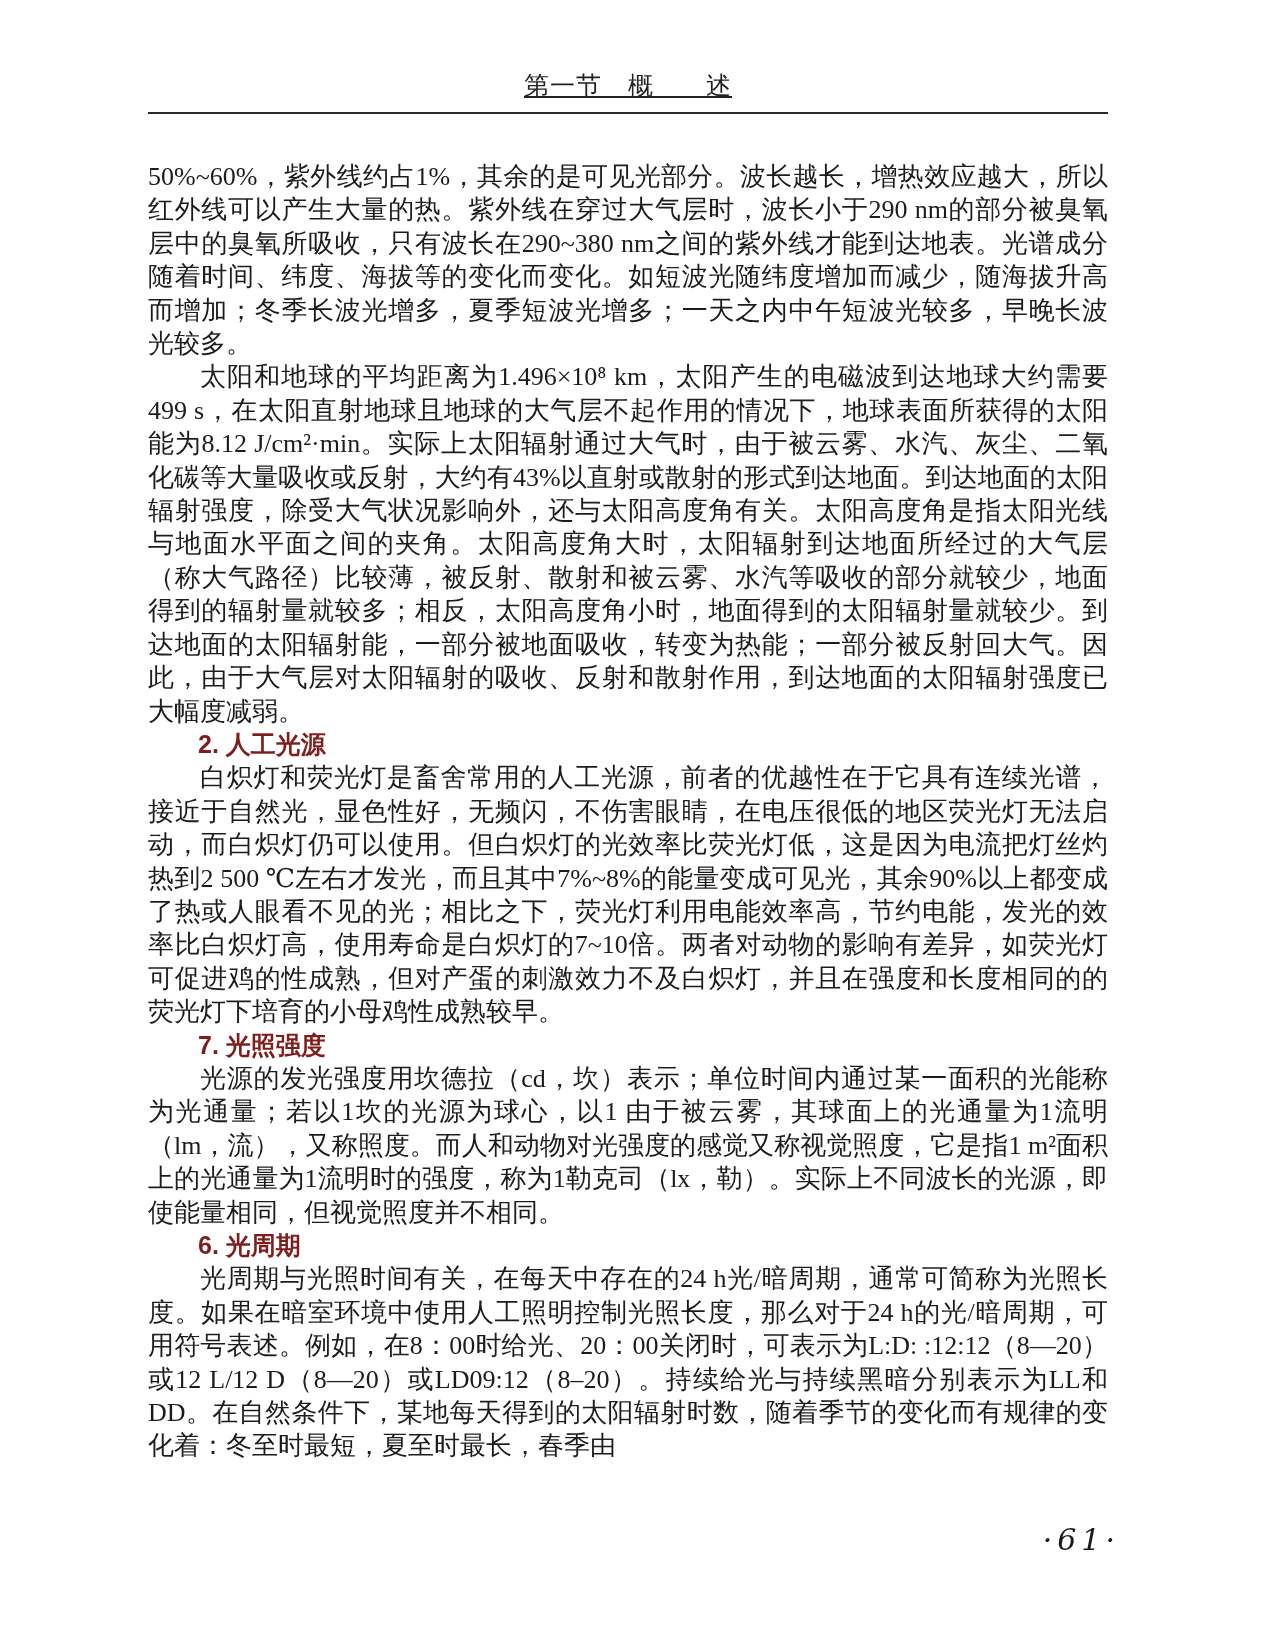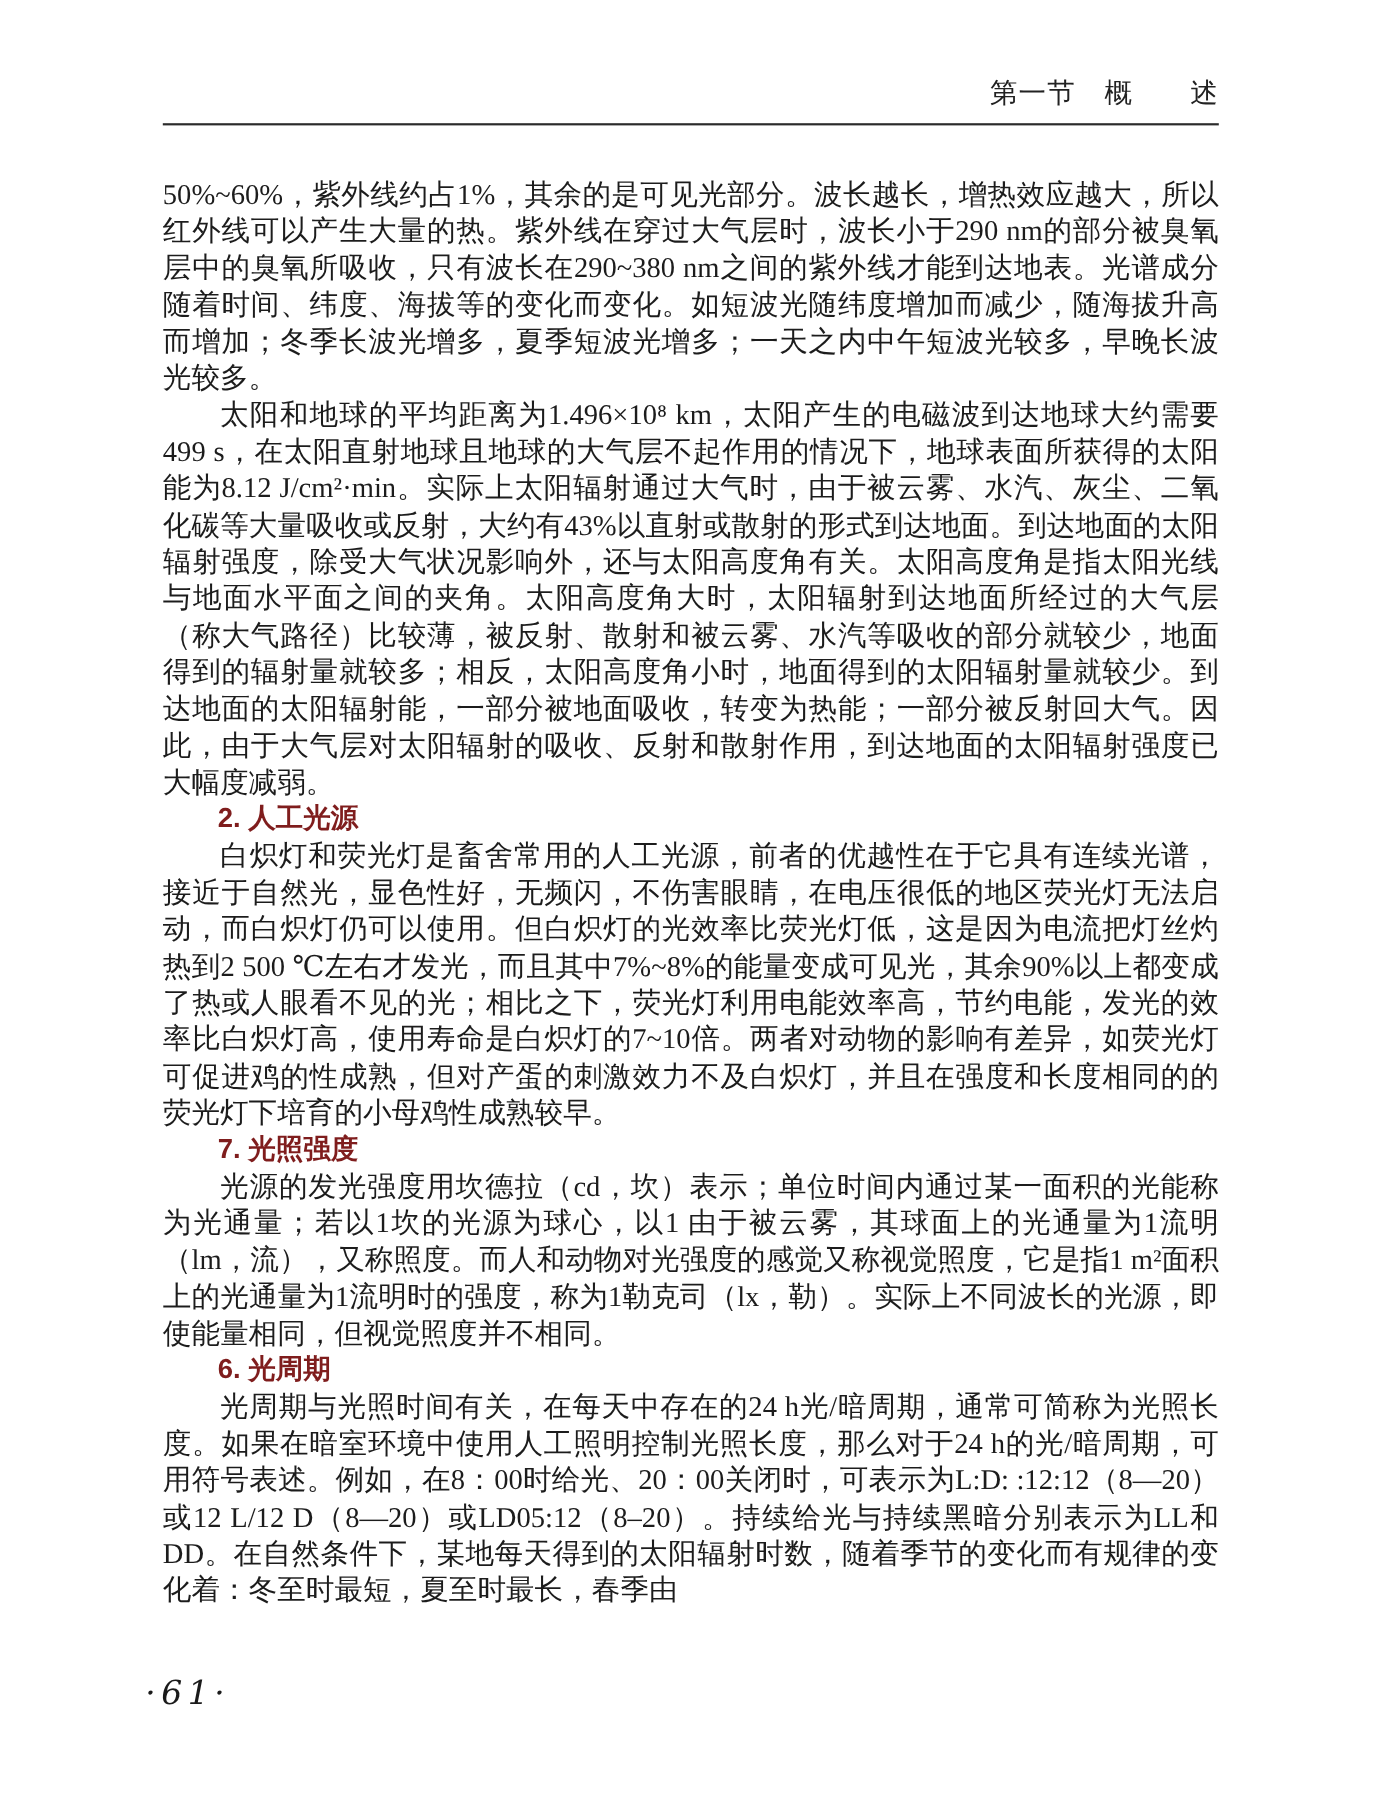--- a/index.html
+++ b/index.html
@@ -19,26 +19,27 @@
   .page-inner {
     position: absolute;
     left: 148px;
     width: 960px;
     top: 0;
   }
   .page-header {
     padding-top: 72px;
   }
   .header-title {
-    text-align: right;
+    text-align: center;
     font-family: "Liberation Sans", "DejaVu Sans", sans-serif;
     font-size: 25px;
     line-height: 27px;
     color: #222222;
     letter-spacing: 1px;
+    text-decoration: underline;
   }
   .header-rule {
     margin-top: 13px;
     border-bottom: 2px solid #2b2b2b;
     height: 0;
   }
   .page-body {
     margin-top: 46px;
     font-size: 26px;
     line-height: 33.4px;
@@ -57,22 +58,23 @@
     line-height: 33.4px;
     font-weight: 700;
     font-family: "Liberation Sans", "DejaVu Sans", sans-serif;
     text-indent: 2em;
     text-align: left;
     color: #7f1d1d;
   }
   .page-footer {
     position: absolute;
     top: 1522px;
-    left: 132px;
+    left: 160px;
     width: 960px;
+    text-align: right;
   }
   .page-number {
     display: inline-block;
     font-family: "DejaVu Serif", "Liberation Serif", serif;
     font-style: italic;
     font-size: 30px;
     letter-spacing: 5px;
     color: #1a1a1a;
   }
 </style>
@@ -89,21 +91,21 @@
 
     <main class="page-body" id="content-root">
 
     <p class="para">50%~60%，紫外线约占1%，其余的是可见光部分。波长越长，增热效应越大，所以红外线可以产生大量的热。紫外线在穿过大气层时，波长小于290 nm的部分被臭氧层中的臭氧所吸收，只有波长在290~380 nm之间的紫外线才能到达地表。光谱成分随着时间、纬度、海拔等的变化而变化。如短波光随纬度增加而减少，随海拔升高而增加；冬季长波光增多，夏季短波光增多；一天之内中午短波光较多，早晚长波光较多。</p>
         <p class="para indent">太阳和地球的平均距离为1.496×10⁸ km，太阳产生的电磁波到达地球大约需要499 s，在太阳直射地球且地球的大气层不起作用的情况下，地球表面所获得的太阳能为8.12 J/cm²·min。实际上太阳辐射通过大气时，由于被云雾、水汽、灰尘、二氧化碳等大量吸收或反射，大约有43%以直射或散射的形式到达地面。到达地面的太阳辐射强度，除受大气状况影响外，还与太阳高度角有关。太阳高度角是指太阳光线与地面水平面之间的夹角。太阳高度角大时，太阳辐射到达地面所经过的大气层（称大气路径）比较薄，被反射、散射和被云雾、水汽等吸收的部分就较少，地面得到的辐射量就较多；相反，太阳高度角小时，地面得到的太阳辐射量就较少。到达地面的太阳辐射能，一部分被地面吸收，转变为热能；一部分被反射回大气。因此，由于大气层对太阳辐射的吸收、反射和散射作用，到达地面的太阳辐射强度已大幅度减弱。</p>
         <h3 class="sec-heading">2. 人工光源</h3>
         <p class="para indent">白炽灯和荧光灯是畜舍常用的人工光源，前者的优越性在于它具有连续光谱，接近于自然光，显色性好，无频闪，不伤害眼睛，在电压很低的地区荧光灯无法启动，而白炽灯仍可以使用。但白炽灯的光效率比荧光灯低，这是因为电流把灯丝灼热到2 500 ℃左右才发光，而且其中7%~8%的能量变成可见光，其余90%以上都变成了热或人眼看不见的光；相比之下，荧光灯利用电能效率高，节约电能，发光的效率比白炽灯高，使用寿命是白炽灯的7~10倍。两者对动物的影响有差异，如荧光灯可促进鸡的性成熟，但对产蛋的刺激效力不及白炽灯，并且在强度和长度相同的的荧光灯下培育的小母鸡性成熟较早。</p>
         <h3 class="sec-heading">7. 光照强度</h3>
         <p class="para indent">光源的发光强度用坎德拉（cd，坎）表示；单位时间内通过某一面积的光能称为光通量；若以1坎的光源为球心，以1 由于被云雾，其球面上的光通量为1流明（lm，流），又称照度。而人和动物对光强度的感觉又称视觉照度，它是指1 m²面积上的光通量为1流明时的强度，称为1勒克司（lx，勒）。实际上不同波长的光源，即使能量相同，但视觉照度并不相同。</p>
         <h3 class="sec-heading">6. 光周期</h3>
-        <p class="para indent">光周期与光照时间有关，在每天中存在的24 h光/暗周期，通常可简称为光照长度。如果在暗室环境中使用人工照明控制光照长度，那么对于24 h的光/暗周期，可用符号表述。例如，在8：00时给光、20：00关闭时，可表示为L:D: :12:12（8—20）或12 L/12 D（8—20）或LD05:12（8–20）。持续给光与持续黑暗分别表示为LL和DD。在自然条件下，某地每天得到的太阳辐射时数，随着季节的变化而有规律的变化着：冬至时最短，夏至时最长，春季由</p>
+        <p class="para indent">光周期与光照时间有关，在每天中存在的24 h光/暗周期，通常可简称为光照长度。如果在暗室环境中使用人工照明控制光照长度，那么对于24 h的光/暗周期，可用符号表述。例如，在8：00时给光、20：00关闭时，可表示为L:D: :12:12（8—20）或12 L/12 D（8—20）或LD09:12（8–20）。持续给光与持续黑暗分别表示为LL和DD。在自然条件下，某地每天得到的太阳辐射时数，随着季节的变化而有规律的变化着：冬至时最短，夏至时最长，春季由</p>
       </main>
 
   </div>
 
   <footer class="page-footer">
     <span class="page-number">·61·</span>
   </footer>
 </div>
 
 </body></html>

